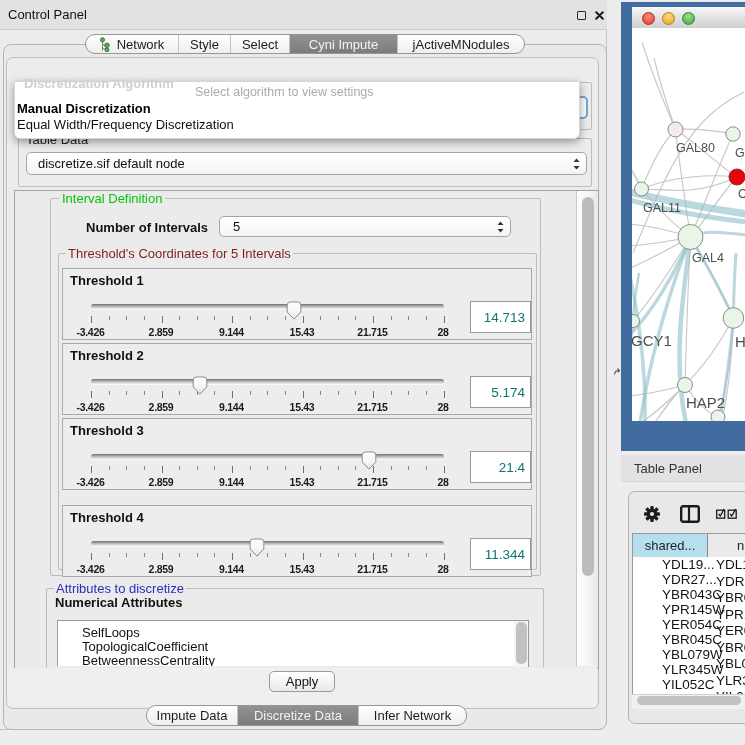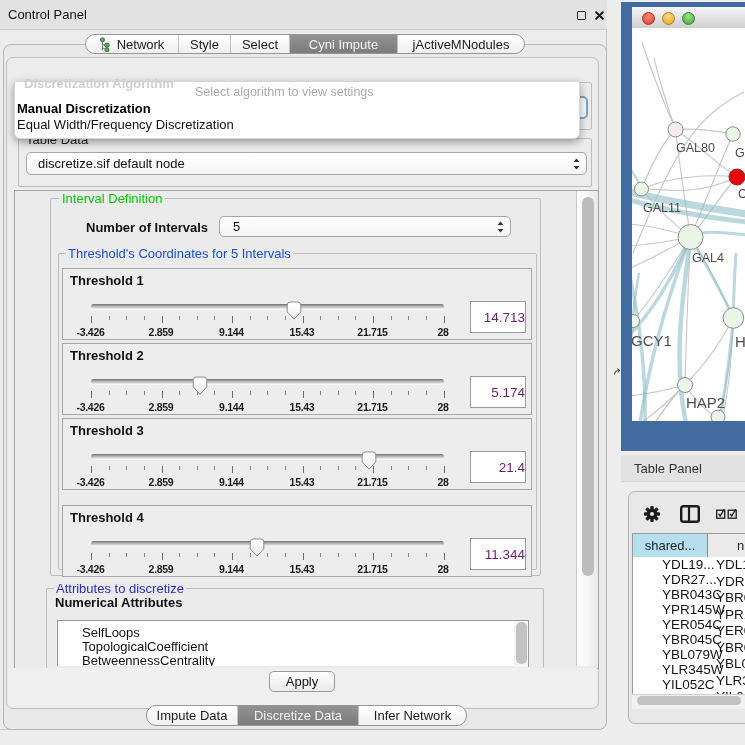--- a/index.html
+++ b/index.html
@@ -17,21 +17,21 @@
 .updn{position:absolute;right:6px;top:50%;transform:translateY(-50%);}
 
 .grp{position:absolute;border:1px solid #bcbcbc;border-radius:2px;}
 
 .thp{position:absolute;left:62px;width:468px;height:70px;border:1px solid #a8a8a8;background:#ededed;}
 .thp .ttl{position:absolute;left:7px;top:4px;font-size:13px;font-weight:bold;color:#111;}
 .thp .track{position:absolute;left:27.5px;top:35px;width:353px;height:5px;border-radius:2.5px;background:linear-gradient(#6f6f6f,#bfbfbf 55%,#efefef);border-bottom:1px solid #f8f8f8;}
 .thp .minor{position:absolute;left:27.5px;top:47px;width:355px;height:4px;background:repeating-linear-gradient(90deg,#888 0px,#888 1px,transparent 1px,transparent 17.625px);}
 .thp .major{position:absolute;left:27.5px;top:47px;width:355px;height:7px;background:repeating-linear-gradient(90deg,#6e6e6e 0px,#6e6e6e 1px,transparent 1px,transparent 70.5px);}
 .thp .tl{position:absolute;top:57px;font-size:10.5px;font-weight:bold;color:#1a1a1a;transform:translateX(-50%);letter-spacing:-0.3px;}
-.thp .val{position:absolute;left:407px;top:32px;width:54px;height:30px;background:#fff;border:1px solid #999;font-size:13.5px;color:#701a75;display:flex;align-items:center;justify-content:flex-end;}
+.thp .val{position:absolute;left:407px;top:32px;width:54px;height:30px;background:#fff;border:1px solid #999;font-size:13.5px;color:#0f766e;display:flex;align-items:center;justify-content:flex-end;padding-right:5px;}
 .thumb{position:absolute;top:31.5px;width:16px;height:19.5px;}
 .node{position:absolute;border-radius:50%;}
 </style>
 </head>
 <body>
 
 <div class="abs" style="left:0;top:0;width:606px;height:729px;background:#ececec;border-right:1px solid #c6c6c6;border-bottom:1px solid #c6c6c6;border-radius:0 0 9px 0;"></div>
 
 <div class="abs" style="left:0;top:0;width:607px;height:29px;background:#e2e2e2;border-bottom:1px solid #cccccc;"></div>
 <div class="abs" style="left:8px;top:7px;font-size:13px;color:#111;">Control Panel</div>
@@ -82,21 +82,21 @@
 <div class="abs b" style="left:86px;top:220px;font-size:13px;color:#111;">Number of Intervals</div>
 <div class="combo" style="left:219px;top:216px;width:290px;height:19px;">
     <span style="padding-left:13px;">5</span>
  <svg class="updn" width="7" height="12">
       <path d="M0.5,4 L3.5,0.5 L6.5,4 Z" fill="#333"></path>
       <path d="M0.5,8 L3.5,11.5 L6.5,8 Z" fill="#333"></path>
     </svg>
   </div>
 
 <div class="grp" style="left:58px;top:253px;width:477px;height:315px;"></div>
-<div class="abs" style="left:66px;top:246px;font-size:13px;color:#1d4ed8;background:#ebebeb;padding:0 2px;">Threshold's Coordinates for 5 Intervals</div>
+<div class="abs" style="left:66px;top:246px;font-size:13px;color:#7f1d1d;background:#ebebeb;padding:0 2px;">Threshold's Coordinates for 5 Intervals</div>
 
 <div class="thp" style="top:268px;">
   <div class="ttl">Threshold 1</div>
   <div class="track"></div>
     <div class="minor"></div>
     <div class="major"></div>
   <div class="tl" style="left:27.5px;">-3.426</div>
     <div class="tl" style="left:98px;">2.859</div>
     <div class="tl" style="left:168.5px;">9.144</div>
     <div class="tl" style="left:239px;">15.43</div>

